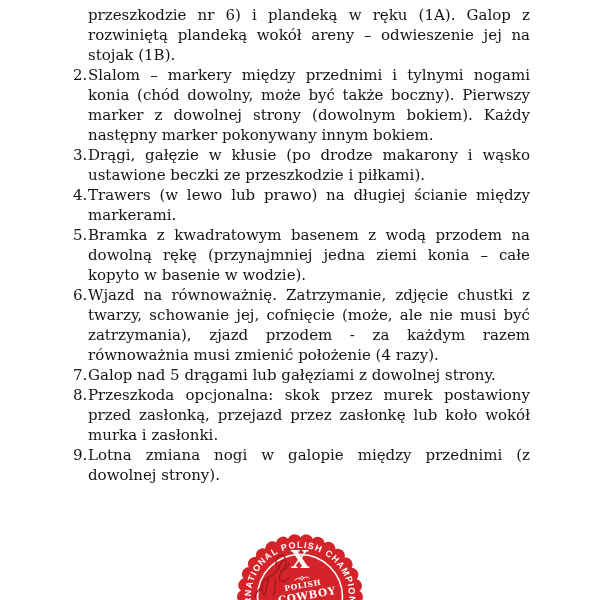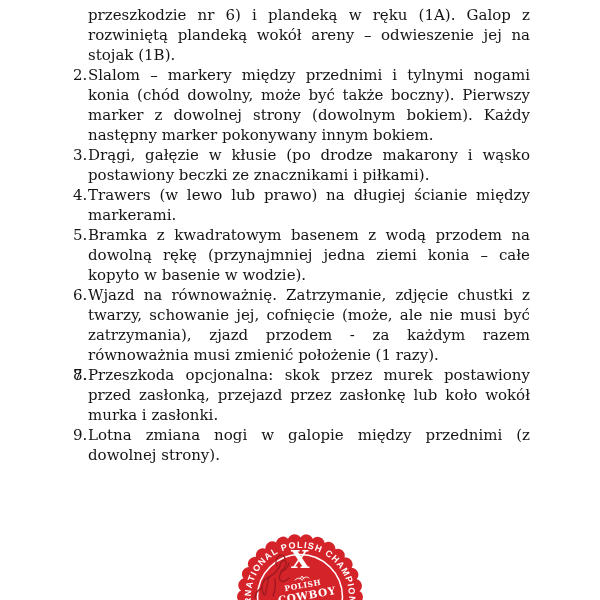--- a/index.html
+++ b/index.html
@@ -63,25 +63,25 @@
     letter-spacing: 0.6px;
   }
 </style>
 </head>
 <body>
 
 <div class="doc">
   <p class="item"><span>przeszkodzie nr 6) i plandeką w ręku (1A). Galop z rozwiniętą plandeką wokół areny – odwieszenie jej na stojak (1B).</span></p>
 
   <p class="item"><span class="num">2.</span><span>Slalom – markery między przednimi i tylnymi nogami konia (chód dowolny, może być także boczny). Pierwszy marker z dowolnej strony (dowolnym bokiem). Każdy następny marker pokonywany innym bokiem.</span></p>
-  <p class="item"><span class="num">3.</span><span>Drągi, gałęzie w kłusie (po drodze makarony i wąsko postawiony beczki ze znacznikami i piłkami).</span></p>
+  <p class="item"><span class="num">3.</span><span>Drągi, gałęzie w kłusie (po drodze makarony i wąsko ustawione beczki ze przeszkodzie i piłkami).</span></p>
   <p class="item"><span class="num">4.</span><span>Trawers (w lewo lub prawo) na długiej ścianie między markerami.</span></p>
   <p class="item"><span class="num">5.</span><span>Bramka z kwadratowym basenem z wodą przodem na dowolną rękę (przynajmniej jedna ziemi konia – całe kopyto w basenie w wodzie).</span></p>
-  <p class="item"><span class="num">6.</span><span>Wjazd na równoważnię. Zatrzymanie, zdjęcie chustki z twarzy, schowanie jej, cofnięcie (może, ale nie musi być zatrzymania), zjazd przodem - za każdym razem równoważnia musi zmienić położenie (1 razy).</span></p>
-  <p class="item"><span class="num">7.</span></p>
+  <p class="item"><span class="num">6.</span><span>Wjazd na równoważnię. Zatrzymanie, zdjęcie chustki z twarzy, schowanie jej, cofnięcie (może, ale nie musi być zatrzymania), zjazd przodem - za każdym razem równoważnia musi zmienić położenie (4 razy).</span></p>
+  <p class="item"><span class="num">7.</span><span>Galop nad 5 drągami lub gałęziami z dowolnej strony.</span></p>
   <p class="item"><span class="num">8.</span><span>Przeszkoda opcjonalna: skok przez murek postawiony przed zasłonką, przejazd przez zasłonkę lub koło wokół murka i zasłonki.</span></p>
   <p class="item"><span class="num">9.</span><span>Lotna zmiana nogi w galopie między przednimi (z dowolnej strony).</span></p>
 </div>
 
 <div class="seal-wrap">
   <svg width="138" height="138" viewBox="0 0 138 138">
 
     <circle cx="69" cy="64" r="56" fill="none" stroke="#d5232a" stroke-width="14" stroke-dasharray="0.01 11.718" stroke-linecap="round"></circle>
 
     <circle cx="69" cy="64" r="58.5" fill="#d5232a"></circle>

